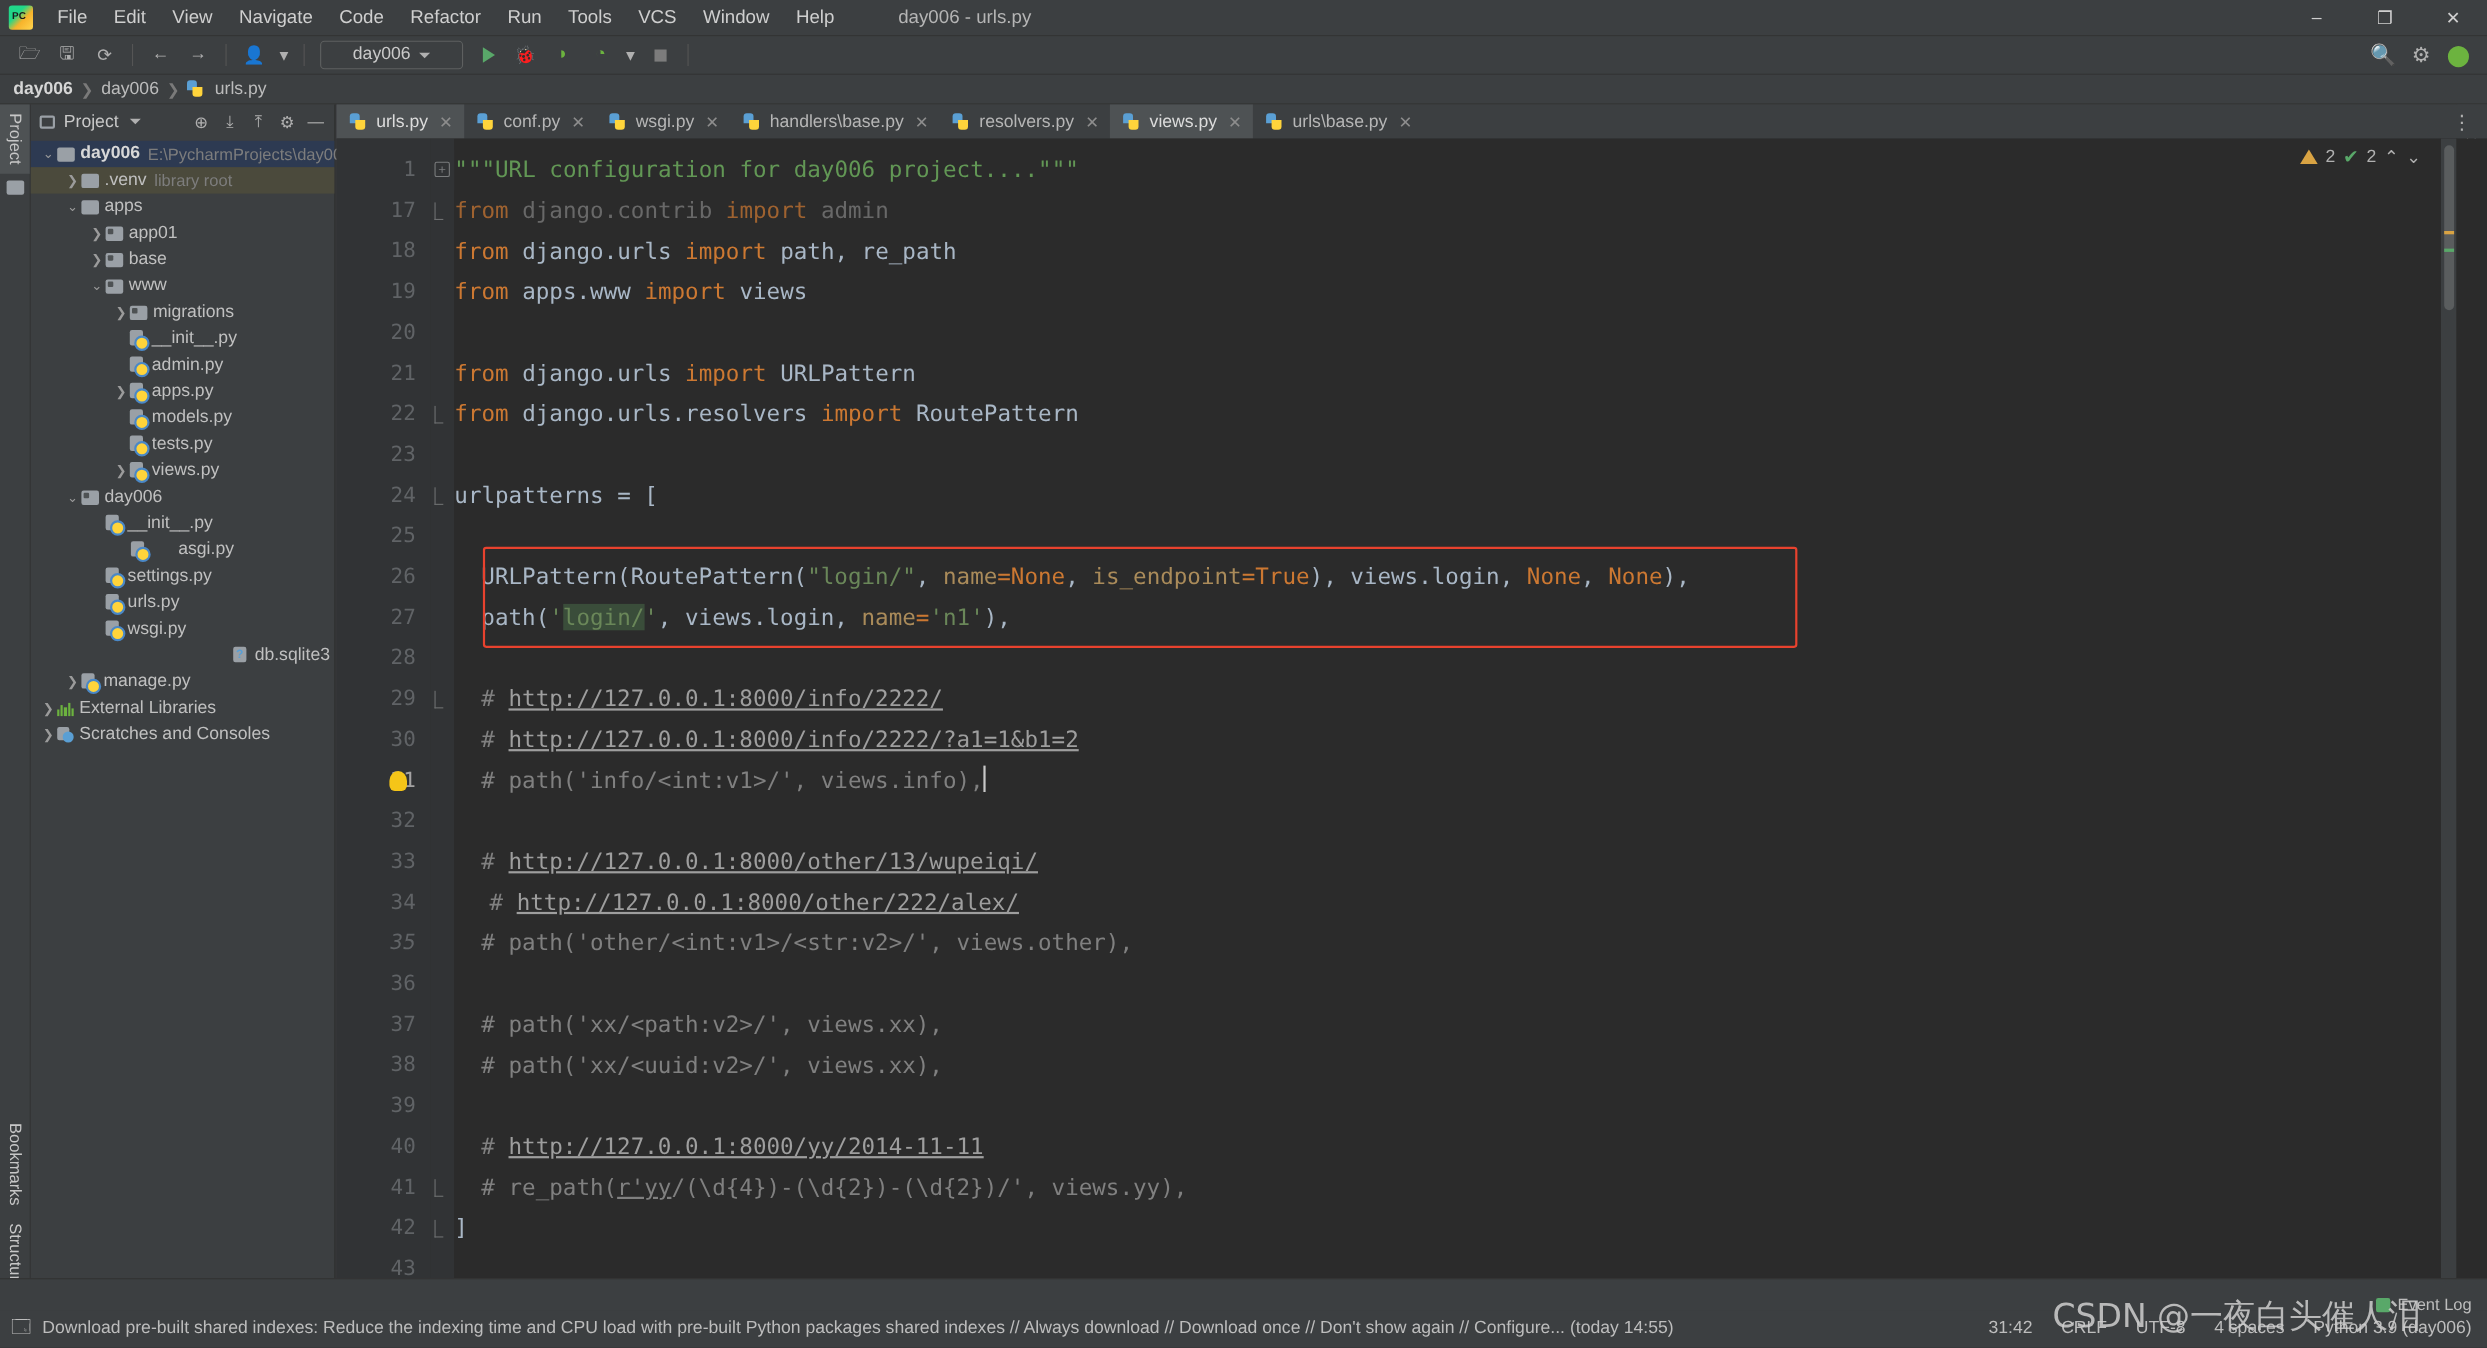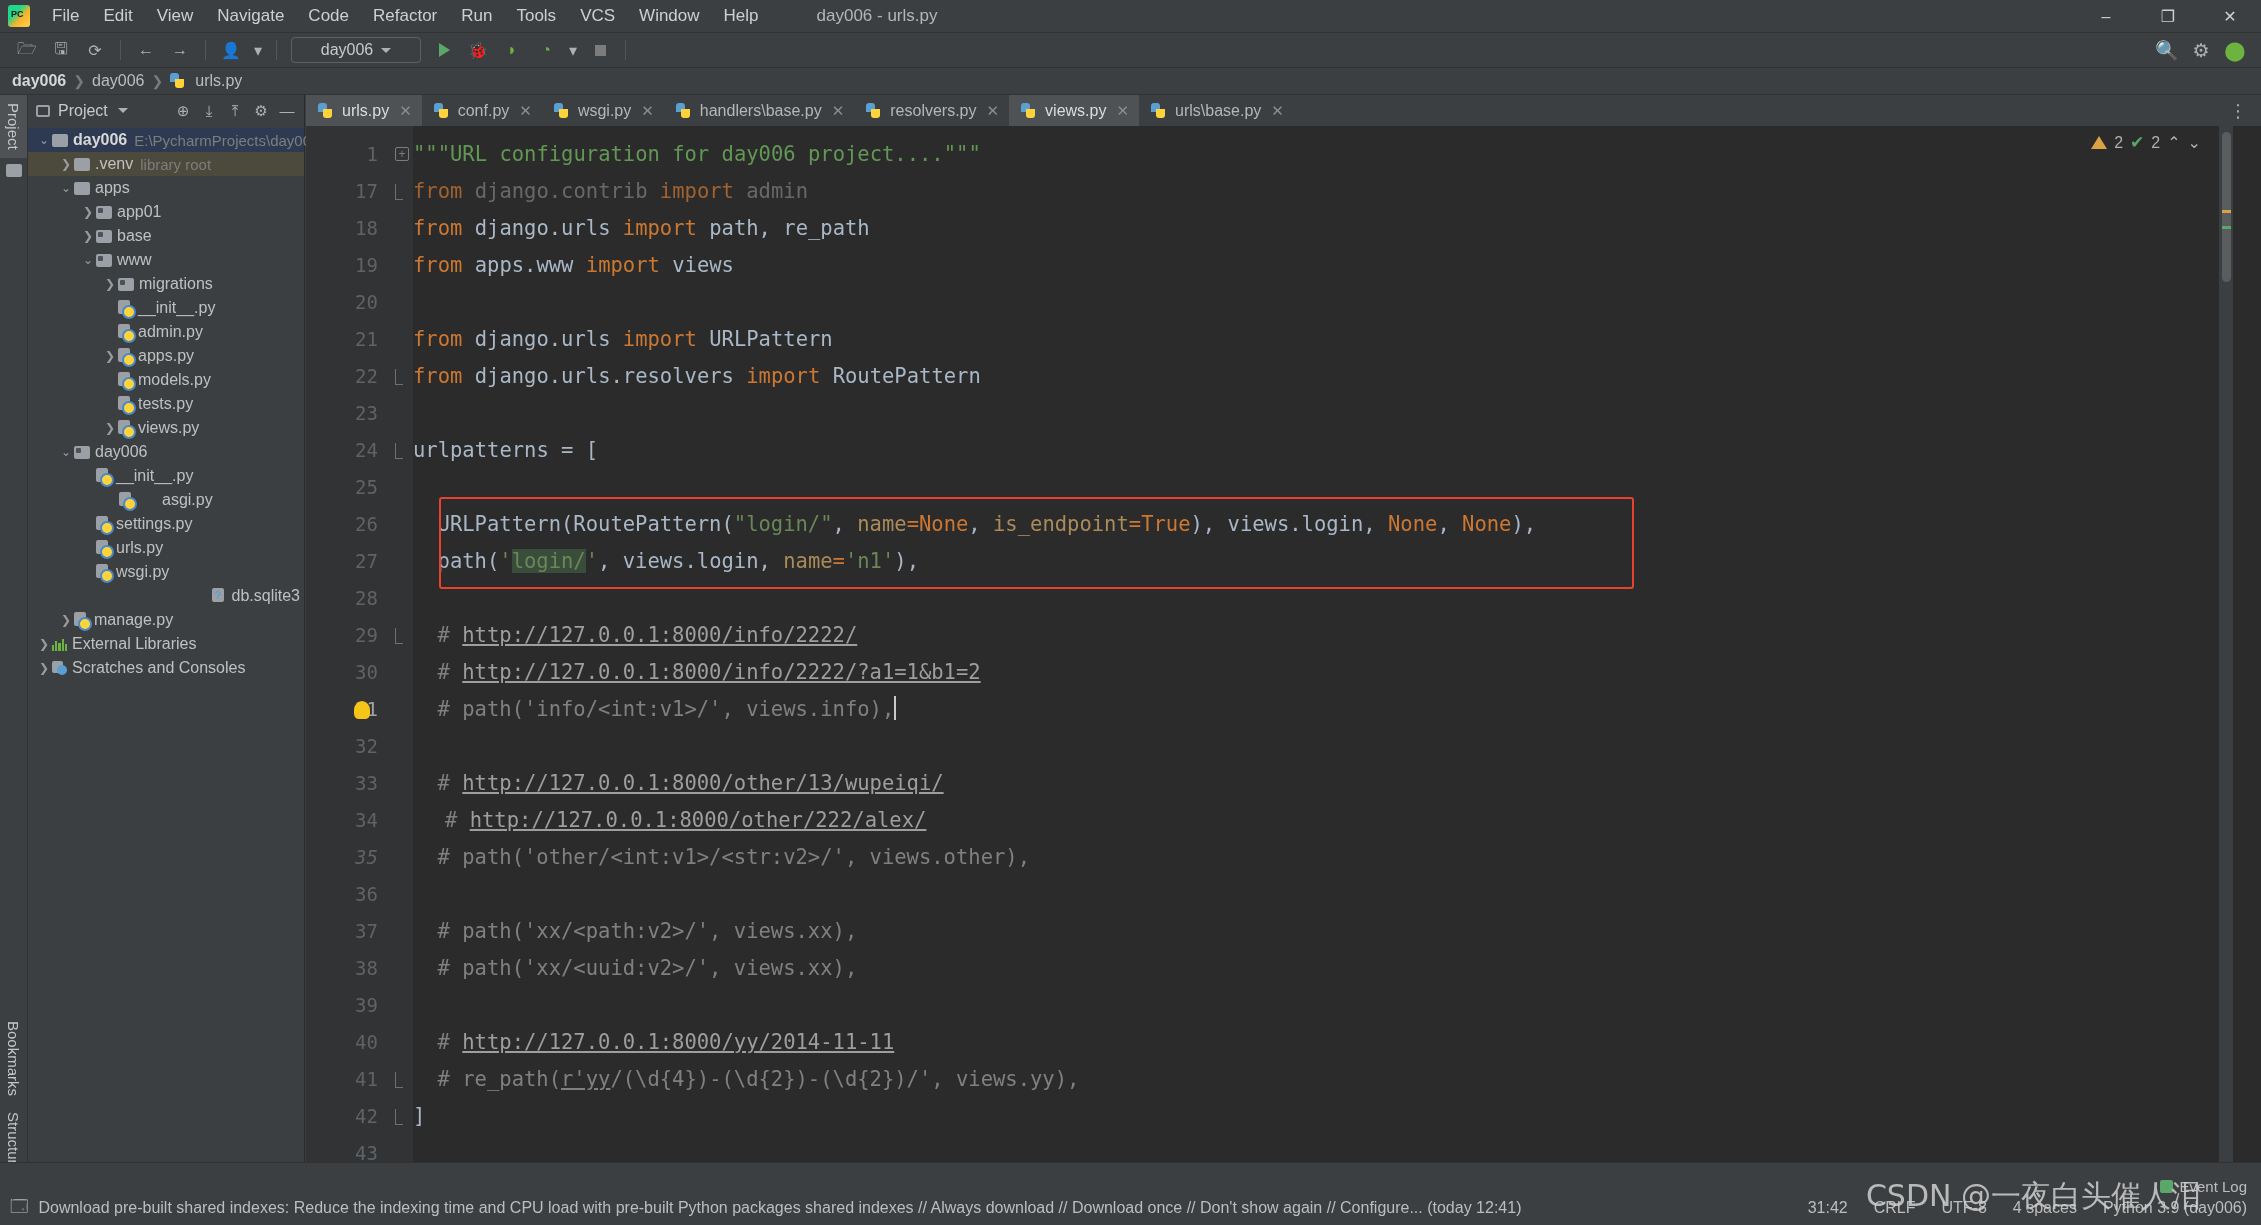--- a/index.html
+++ b/index.html
@@ -638,21 +638,21 @@
 
 <div class="v-scroll"></div>
 <div class="v-thumb"></div>
 <div class="marker" style="top:210px;background:#d9a343"></div>
 <div class="marker" style="top:226px;background:#59a869"></div>
 
 <div class="bottom-tools" id="bottom-tools"></div>
 
 <div class="statusbar">
   <span style="font-size:17px">🗔</span>
-  <span class="sb-msg">Download pre-built shared indexes: Reduce the indexing time and CPU load with pre-built Python packages shared indexes // Always download // Download once // Don't show again // Configure... (today 12:41)</span>
+  <span class="sb-msg">Download pre-built shared indexes: Reduce the indexing time and CPU load with pre-built Python packages shared indexes // Always download // Download once // Don't show again // Configure... (today 14:55)</span>
   <div class="sb-right">
     <span>31:42</span>
     <span>CRLF</span>
     <span>UTF-8</span>
     <span>4 spaces</span>
     <span>Python 3.9 (day006)</span>
   </div>
 </div>
 <div class="evlog">
   <span class="green-dot"></span>

